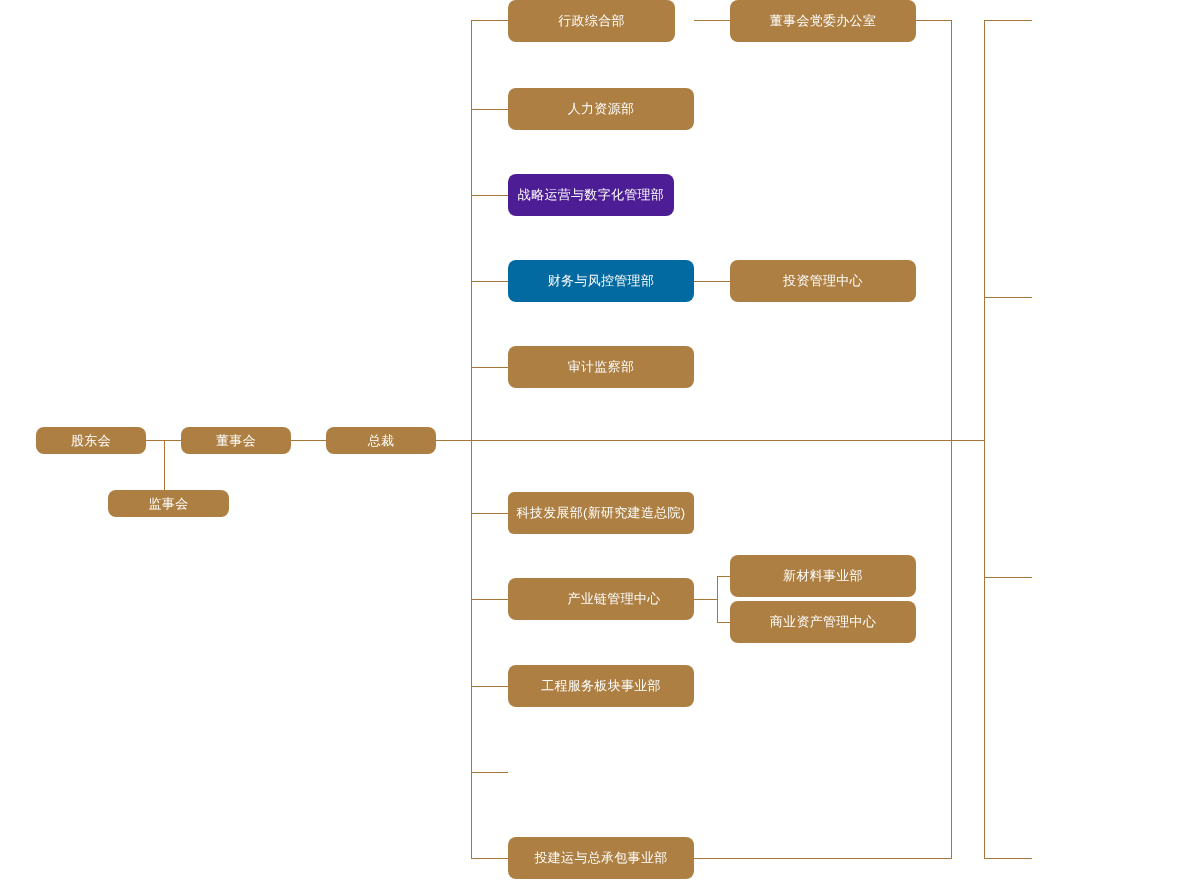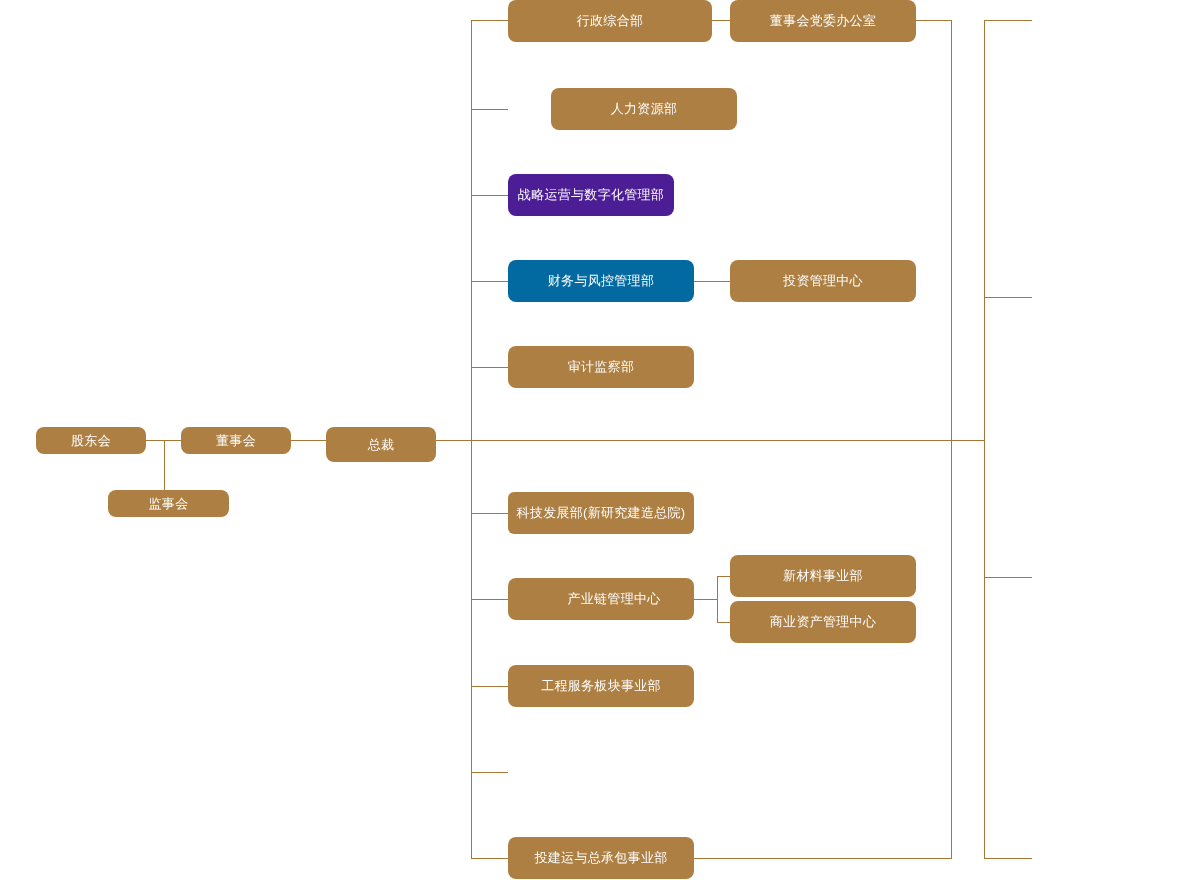--- a/index.html
+++ b/index.html
@@ -71,25 +71,25 @@
     <div class="conn h" style="background: rgb(169, 118, 58); left: 916px; top: 20px; width: 36px;"></div>
     <div class="conn v" style="background: rgb(169, 118, 58); left: 951px; top: 20px; height: 838px;"></div>
     <div class="conn h" style="background: rgb(169, 118, 58); left: 694px; top: 858px; width: 258px;"></div>
     <div class="conn v" style="background: rgb(169, 118, 58); left: 984px; top: 20px; height: 838px;"></div>
     <div class="conn h" style="background: rgb(169, 118, 58); left: 984px; top: 20px; width: 48px;"></div>
     <div class="conn h" style="background: rgb(169, 118, 58); left: 984px; top: 297px; width: 48px;"></div>
     <div class="conn h" style="background: rgb(169, 118, 58); left: 984px; top: 577px; width: 48px;"></div>
     <div class="conn h" style="background: rgb(169, 118, 58); left: 984px; top: 858px; width: 48px;"></div>
     <div class="node" style="left: 36px; top: 427px; width: 110px; height: 27px; background: rgb(173, 127, 66); color: rgb(255, 255, 255);">股东会</div>
     <div class="node" style="left: 181px; top: 427px; width: 110px; height: 27px; background: rgb(173, 127, 66); color: rgb(255, 255, 255);">董事会</div>
-    <div class="node" style="left: 326px; top: 427px; width: 110px; height: 35px; background: rgb(173, 127, 66); color: rgb(255, 255, 255);">总裁</div>
+    <div class="node" style="left: 326px; top: 427px; width: 110px; height: 27px; background: rgb(173, 127, 66); color: rgb(255, 255, 255);">总裁</div>
     <div class="node" style="left: 108px; top: 490px; width: 121px; height: 27px; background: rgb(173, 127, 66); color: rgb(255, 255, 255);">监事会</div>
-    <div class="node" style="left: 508px; top: 0px; width: 204px; height: 42px; background: rgb(173, 127, 66); color: rgb(255, 255, 255);">行政综合部</div>
+    <div class="node" style="left: 508px; top: 0px; width: 167px; height: 42px; background: rgb(173, 127, 66); color: rgb(255, 255, 255);">行政综合部</div>
     <div class="node" style="left: 730px; top: 0px; width: 186px; height: 42px; background: rgb(173, 127, 66); color: rgb(255, 255, 255);">董事会党委办公室</div>
-    <div class="node" style="left: 508px; top: 88px; width: 186px; height: 42px; background: rgb(173, 127, 66); color: rgb(255, 255, 255); margin-left: 43px;">人力资源部</div>
+    <div class="node" style="left: 508px; top: 88px; width: 186px; height: 42px; background: rgb(173, 127, 66); color: rgb(255, 255, 255);">人力资源部</div>
     <div class="node" style="left: 508px; top: 174px; width: 166px; height: 42px; background: #4c1d95; color: rgb(255, 255, 255);">战略运营与数字化管理部</div>
     <div class="node" style="left: 508px; top: 260px; width: 186px; height: 42px; background: #0369a1; color: rgb(255, 255, 255);">财务与风控管理部</div>
     <div class="node" style="left: 730px; top: 260px; width: 186px; height: 42px; background: rgb(173, 127, 66); color: rgb(255, 255, 255);">投资管理中心</div>
     <div class="node" style="left: 508px; top: 346px; width: 186px; height: 42px; background: rgb(173, 127, 66); color: rgb(255, 255, 255);">审计监察部</div>
     <div class="node" style="left: 508px; top: 492px; width: 186px; height: 42px; background: rgb(173, 127, 66); color: rgb(255, 255, 255); border-radius: 6px;">科技发展部(新研究建造总院)</div>
     <div class="node" style="left: 508px; top: 578px; width: 186px; height: 42px; background: rgb(173, 127, 66); color: rgb(255, 255, 255); padding-left: 32px;">产业链管理中心</div>
     <div class="node" style="left: 730px; top: 555px; width: 186px; height: 42px; background: rgb(173, 127, 66); color: rgb(255, 255, 255);">新材料事业部</div>
     <div class="node" style="left: 730px; top: 601px; width: 186px; height: 42px; background: rgb(173, 127, 66); color: rgb(255, 255, 255);">商业资产管理中心</div>
     <div class="node" style="left: 508px; top: 665px; width: 186px; height: 42px; background: rgb(173, 127, 66); color: rgb(255, 255, 255);">工程服务板块事业部</div>
     <div class="node" style="left: 508px; top: 837px; width: 186px; height: 42px; background: rgb(173, 127, 66); color: rgb(255, 255, 255);">投建运与总承包事业部</div>

